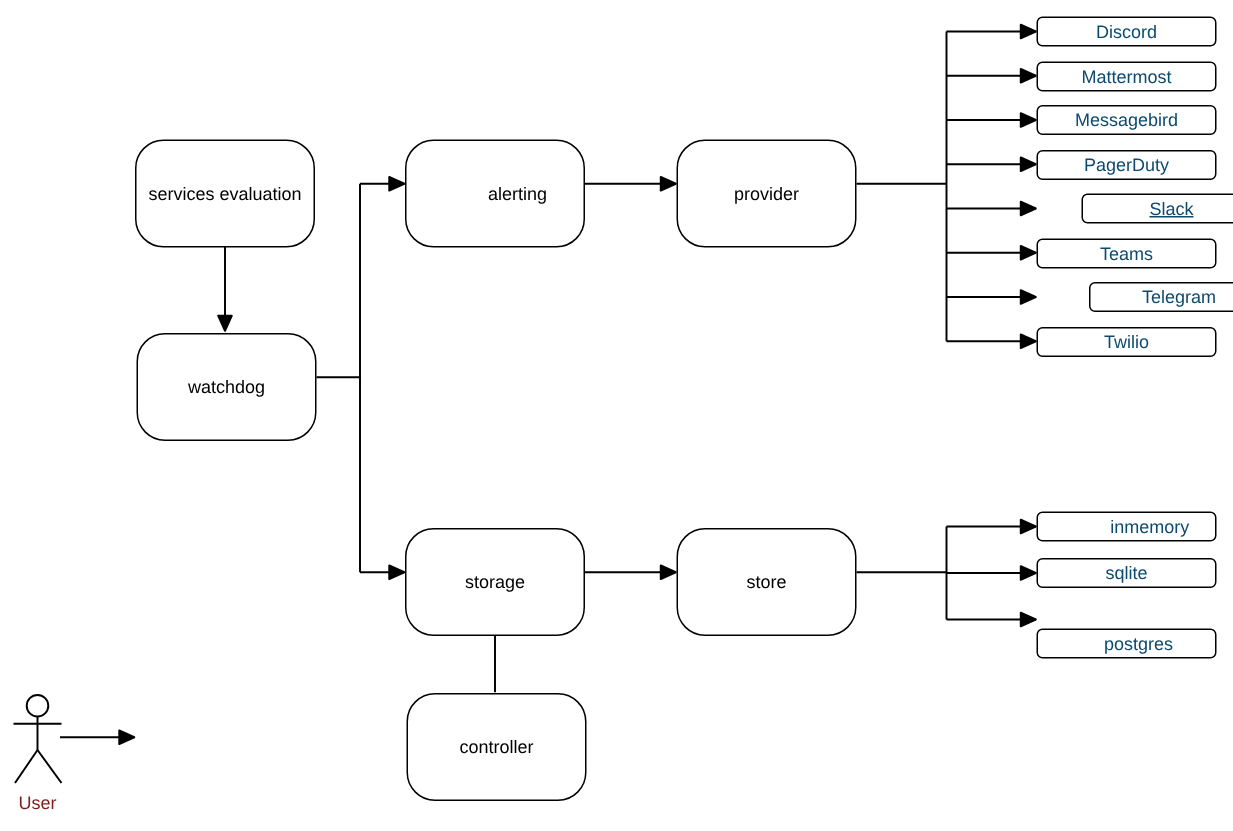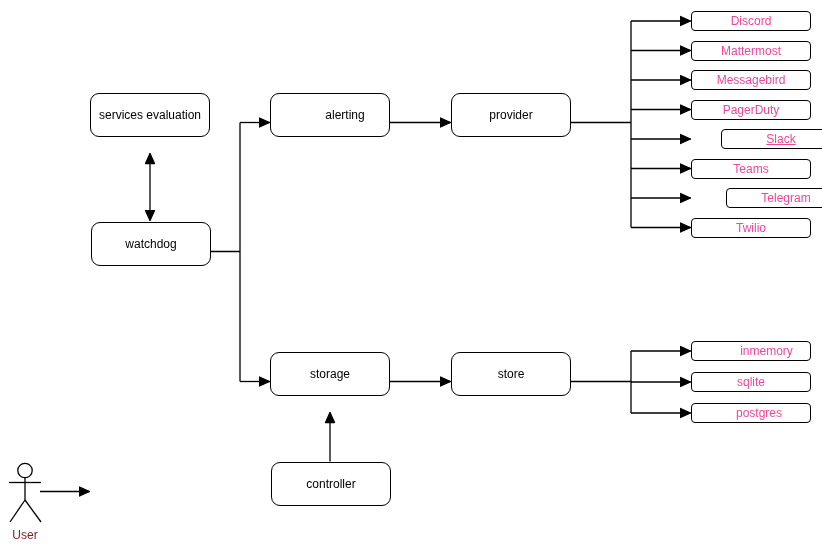--- a/index.html
+++ b/index.html
@@ -18,46 +18,46 @@
   #edges {
     position: absolute;
     left: 0;
     top: 0;
     width: 822px;
     height: 554px;
   }
   .node {
     position: absolute;
     width: 120px;
-    height: 44px;
+    height: 72px;
     box-sizing: border-box;
     background: #ffffff;
     border: 1.3px solid #000000;
-    border-radius: 9px;
+    border-radius: 19px;
     display: flex;
     align-items: center;
     justify-content: center;
     font-size: 12px;
     color: #000000;
     text-align: center;
     line-height: 1.2;
   }
   .leaf {
     position: absolute;
     width: 120px;
     height: 20px;
     box-sizing: border-box;
     background: #ffffff;
     border: 1.3px solid #000000;
     border-radius: 4px;
     display: flex;
     align-items: center;
     justify-content: center;
     font-size: 12px;
-    color: #ec4899;
+    color: #0c4a6e;
   }
   .actor-label {
     position: absolute;
     left: 2px;
     top: 528px;
     width: 46px;
     text-align: center;
     font-size: 12px;
     color: #7f1d1d;
   }
@@ -124,17 +124,17 @@
   <div class="leaf" style="left:691px; top:40.5px;">Mattermost</div>
   <div class="leaf" style="left:691px; top:70px;">Messagebird</div>
   <div class="leaf" style="left:691px; top:99.5px;">PagerDuty</div>
   <div class="leaf" style="left:721px; top:129px;text-decoration:underline;">Slack</div>
   <div class="leaf" style="left:691px; top:158.5px;">Teams</div>
   <div class="leaf" style="left:726px; top:188px;">Telegram</div>
   <div class="leaf" style="left:691px; top:217.5px;">Twilio</div>
 
   <div class="leaf" style="left:691px; top:341px;padding-left:31px;">inmemory</div>
   <div class="leaf" style="left:691px; top:372px;">sqlite</div>
-  <div class="leaf" style="left:691px; top:403px;padding-left:16px;">postgres</div>
+  <div class="leaf" style="left:691px; top:419px;padding-left:16px;">postgres</div>
 
   <div class="actor-label">User</div>
 
 </div>
 
 </body></html>

